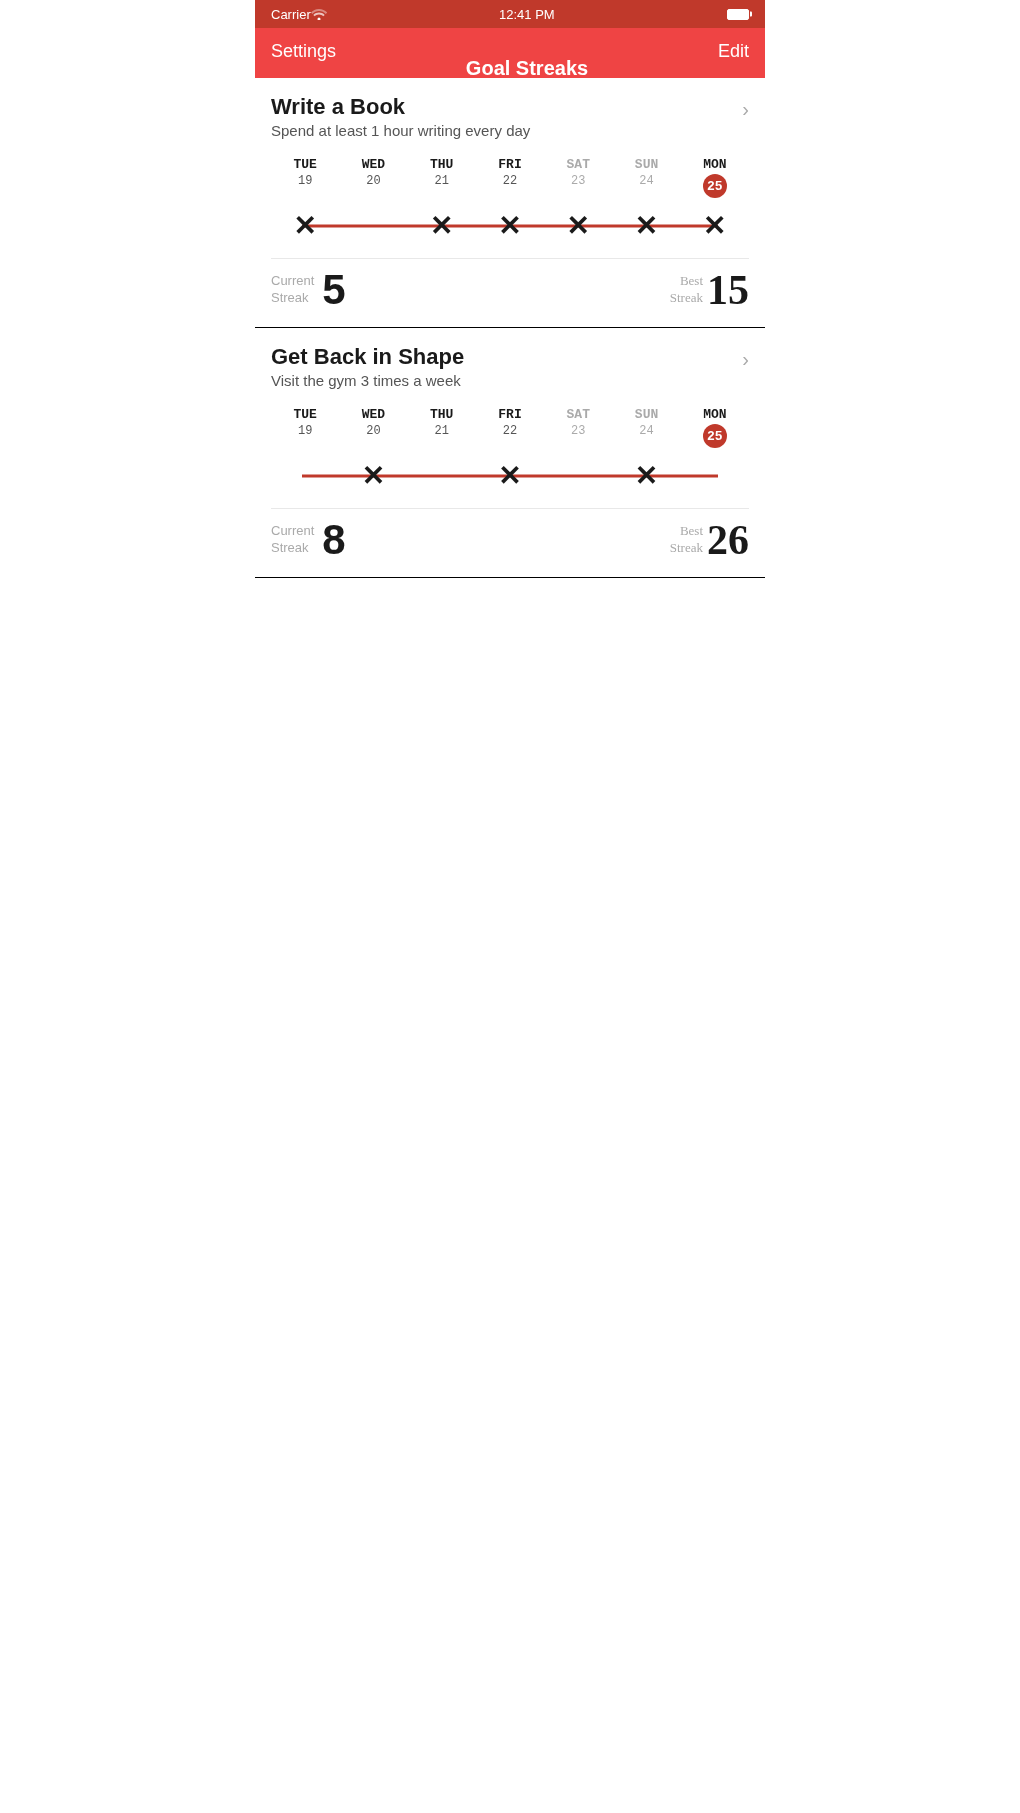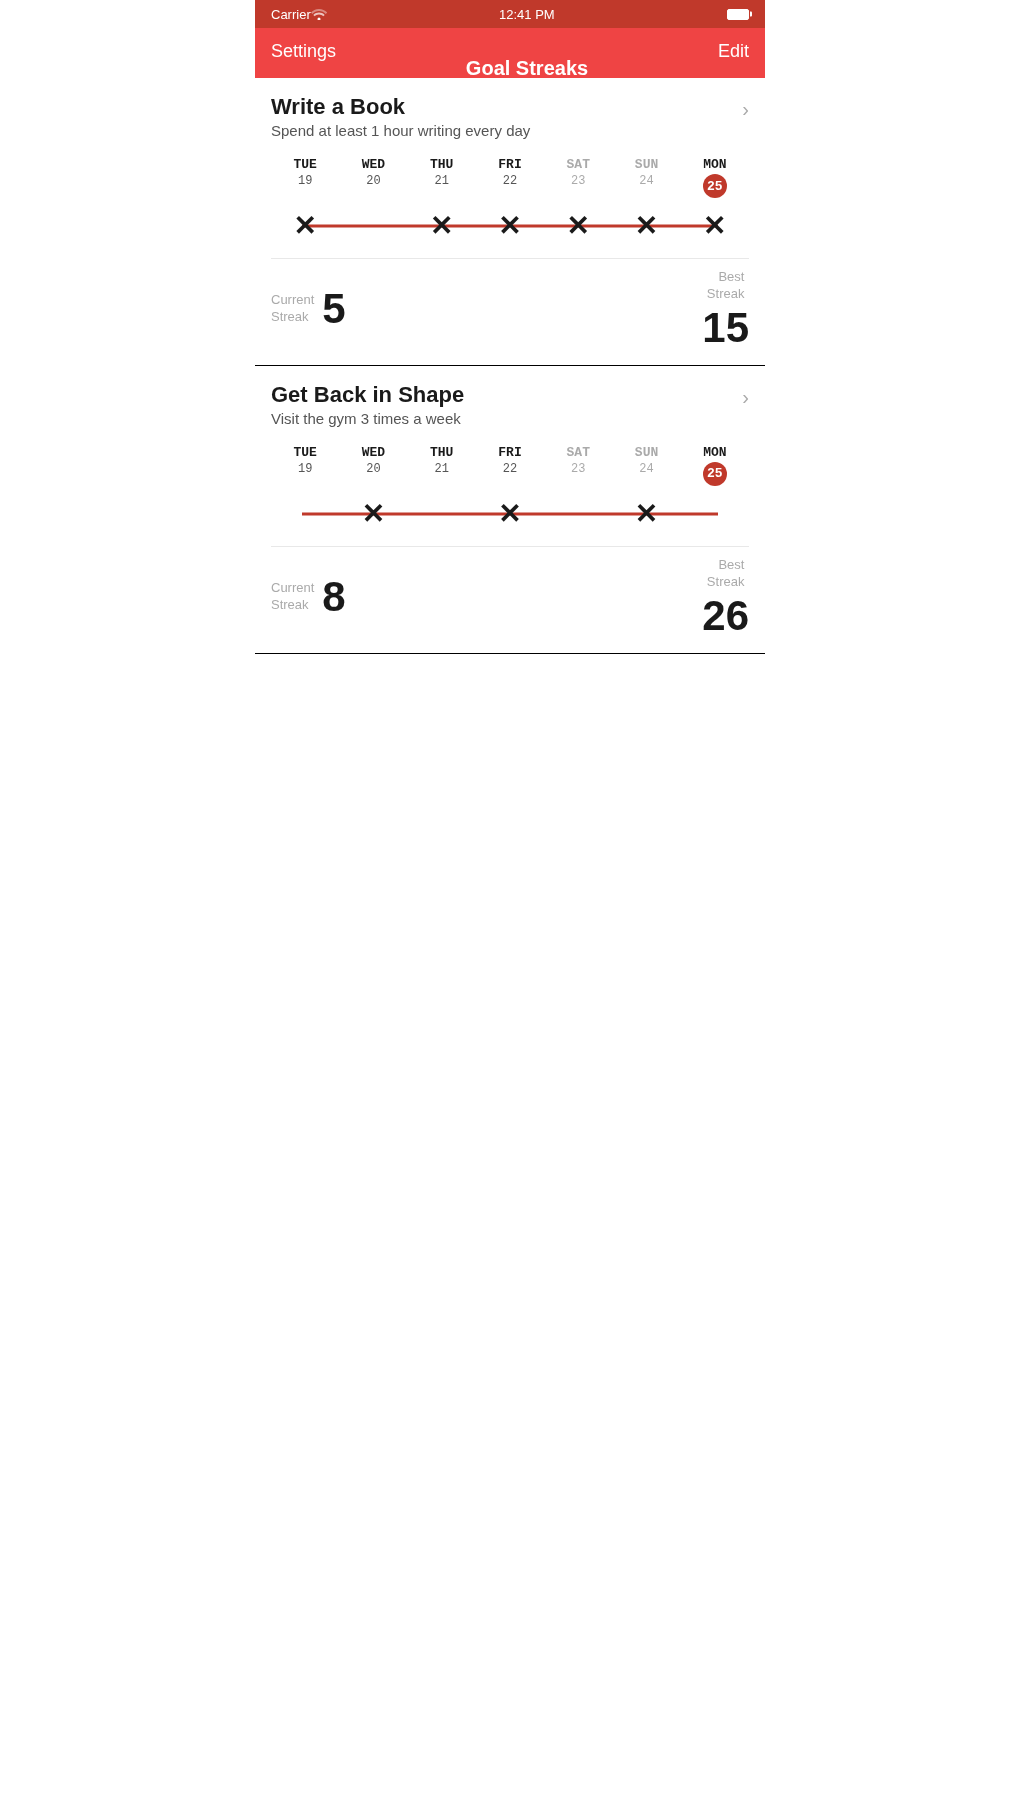--- a/index.html
+++ b/index.html
@@ -252,21 +252,22 @@
       font-size: 42px;
       font-weight: bold;
       color: #1a1a1a;
       line-height: 1;
     }
 
     .best-streak-stat {
       display: flex;
       align-items: center;
       gap: 4px;
-      flex-direction: column;
+      flex-direction: row;
+      font-family: Liberation Serif, serif;
     }
 
   </style>
 </head>
 <body>
 
 <div class="status-bar">
   <div class="status-bar-left">
     <span>Carrier</span>
     <svg width="16" height="12" viewBox="0 0 16 12" fill="white">

